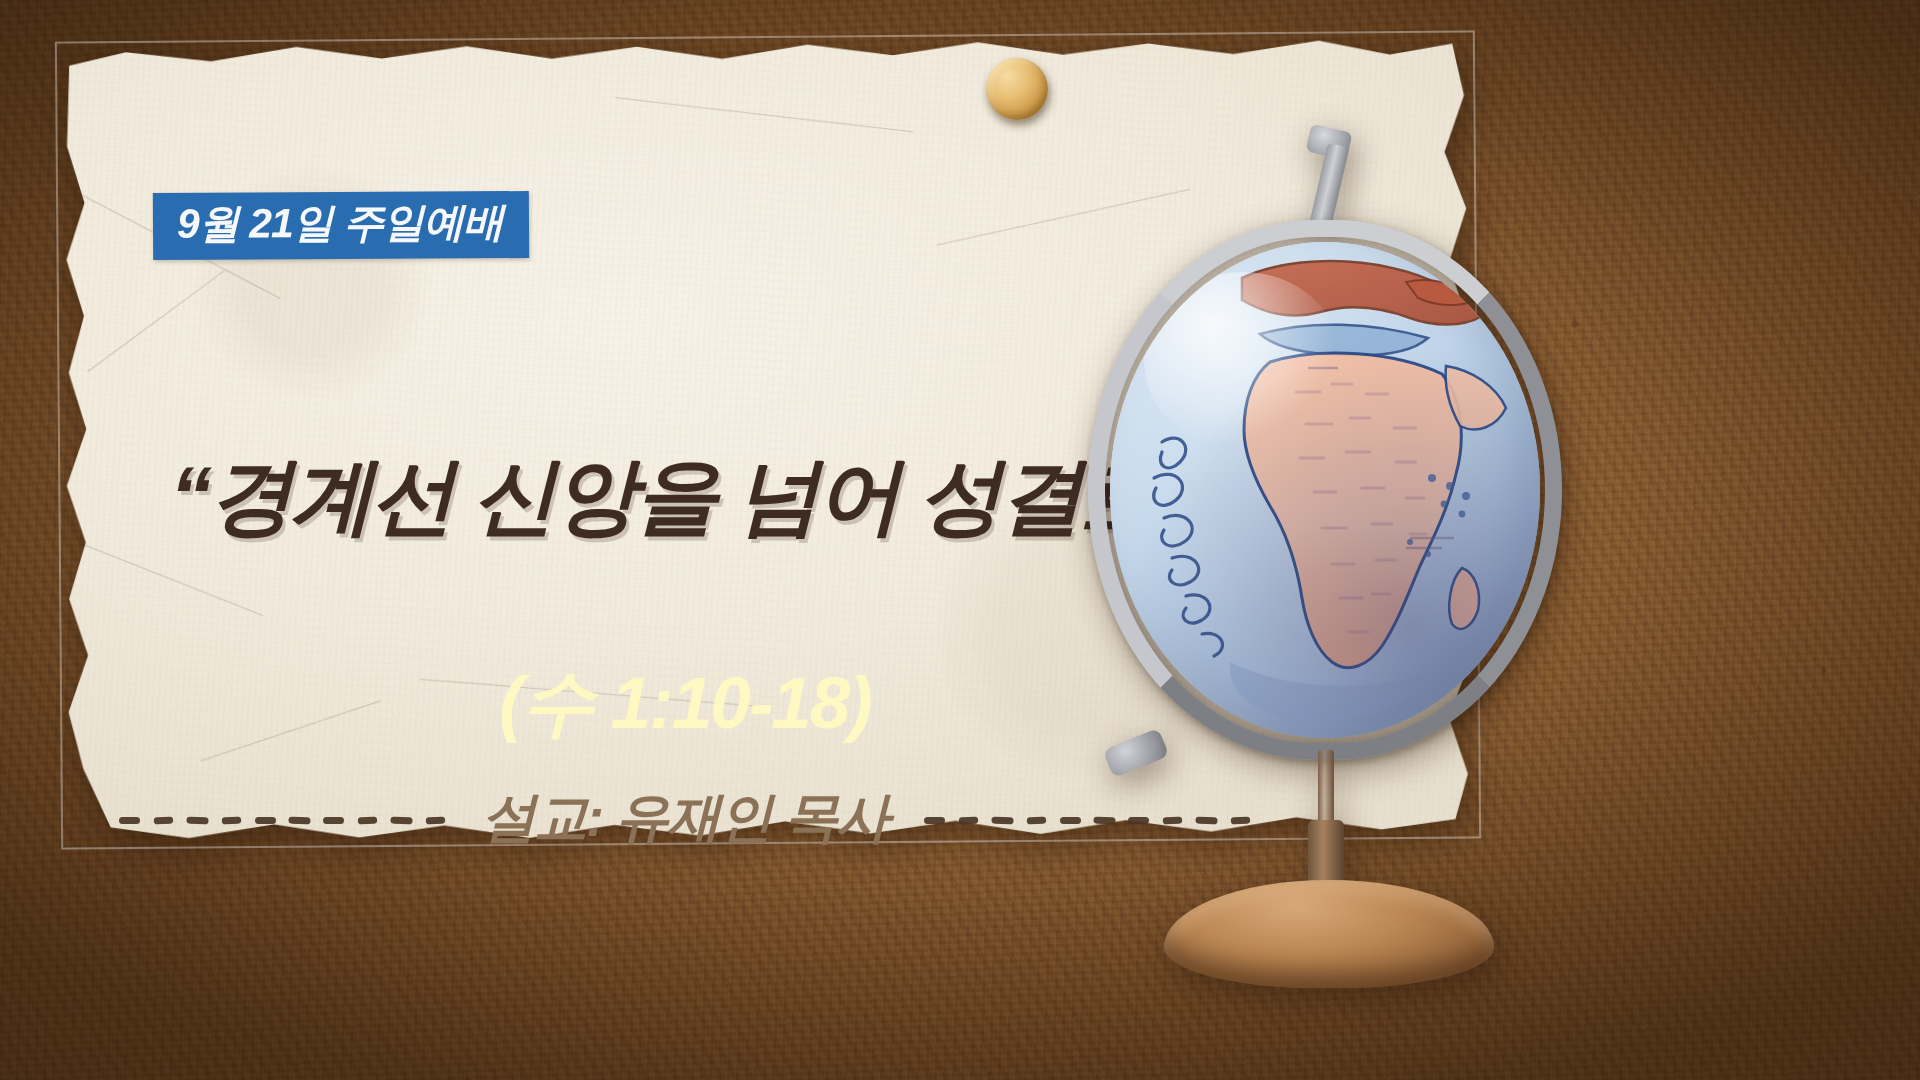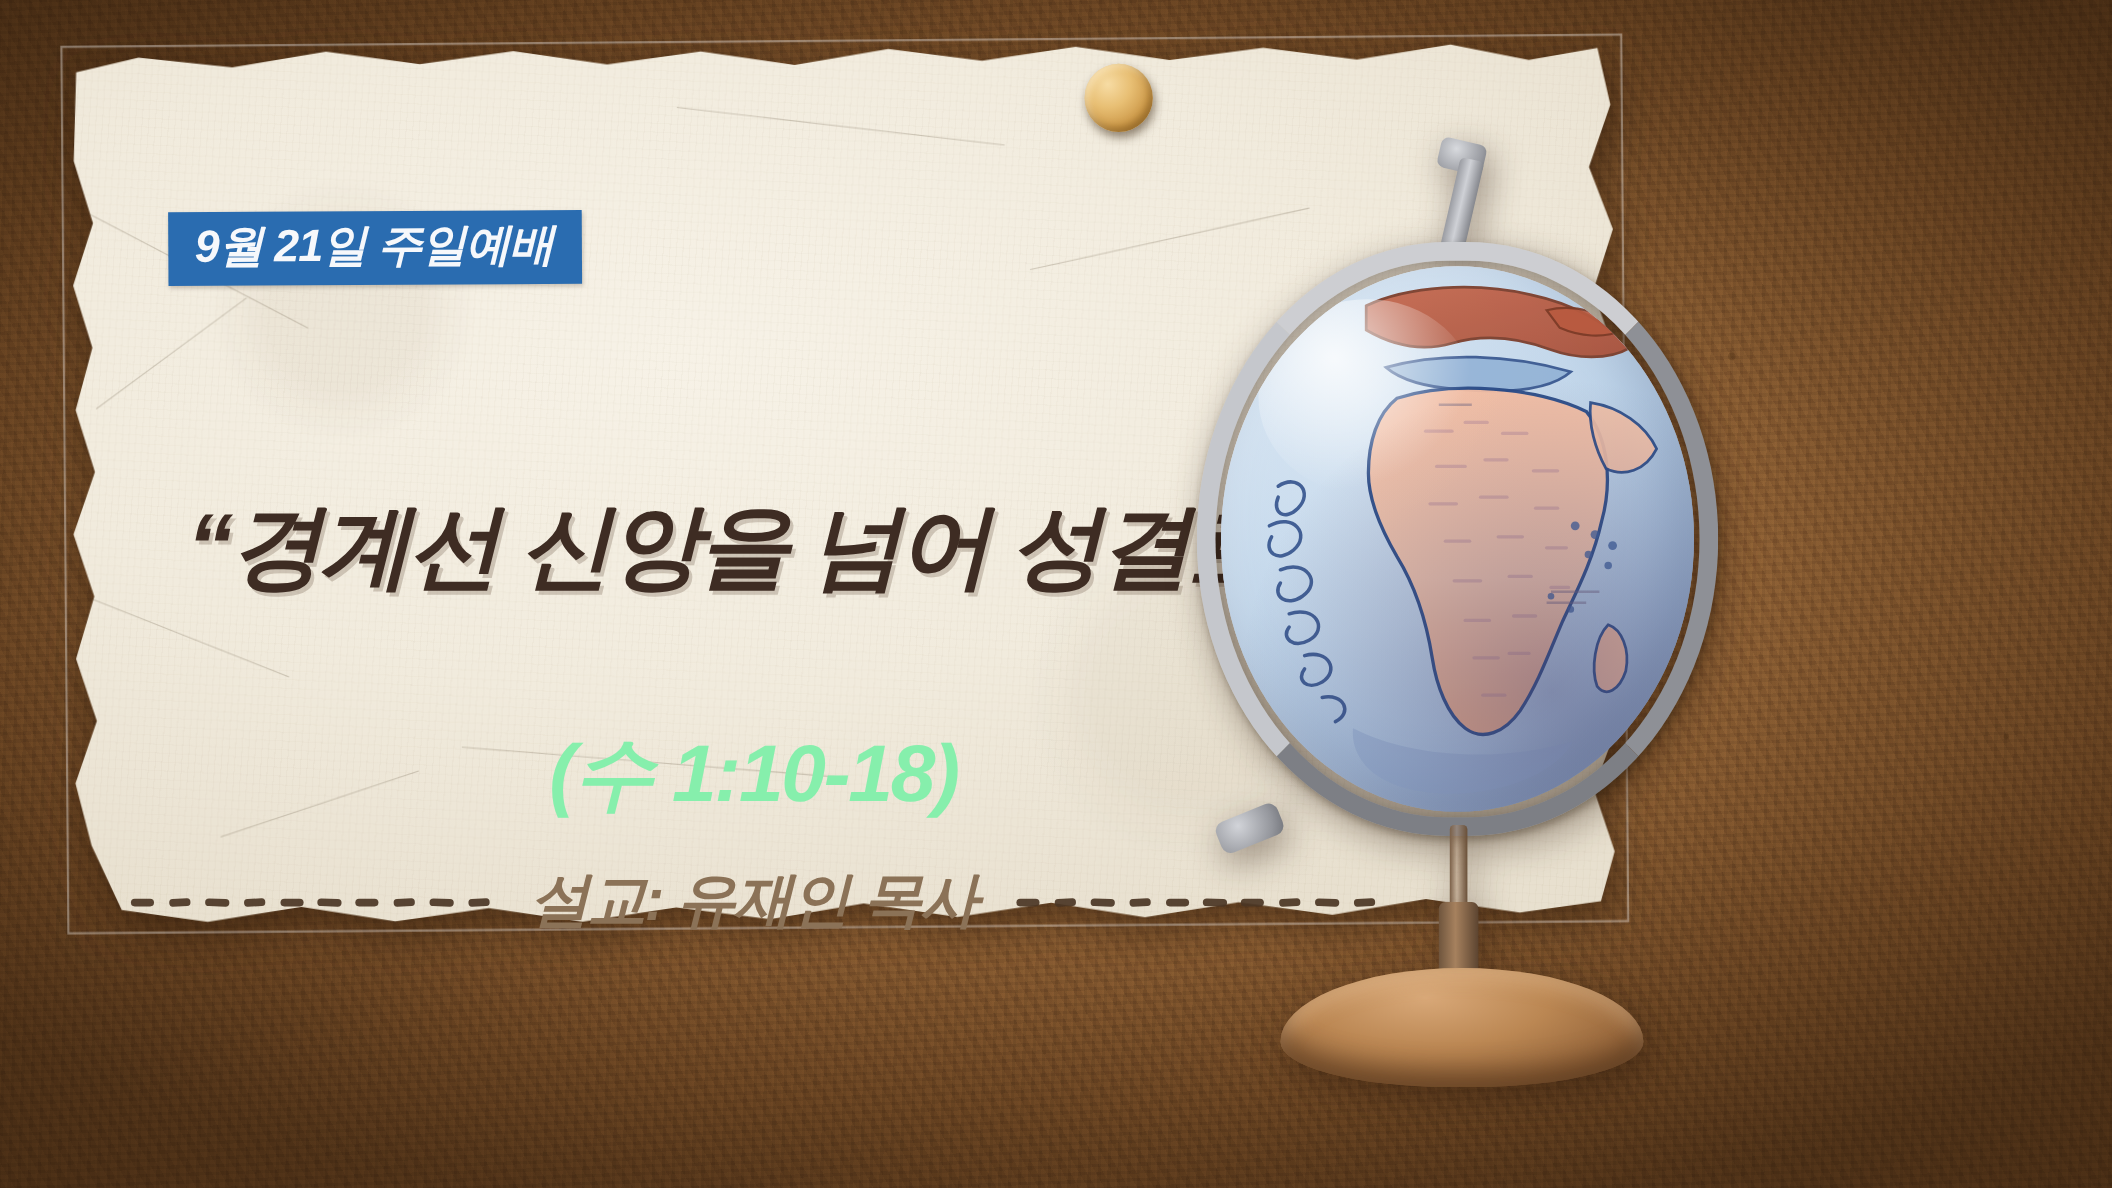--- a/index.html
+++ b/index.html
@@ -127,21 +127,21 @@
     z-index:22;
   }
 
   
   .scripture{
     position:absolute; left:150px; top:655px;
     width:1070px;
     text-align:center;
     font-size:73px;
     font-weight:bold;
-    color:#86efac;
+    color:#fef9c3;
     letter-spacing:-2px;
     white-space:nowrap;
     z-index:22;
   }
 
   
   .preacher-row{
     position:absolute; left:150px; top:782px;
     width:1070px;
     display:flex; align-items:center; justify-content:center;

